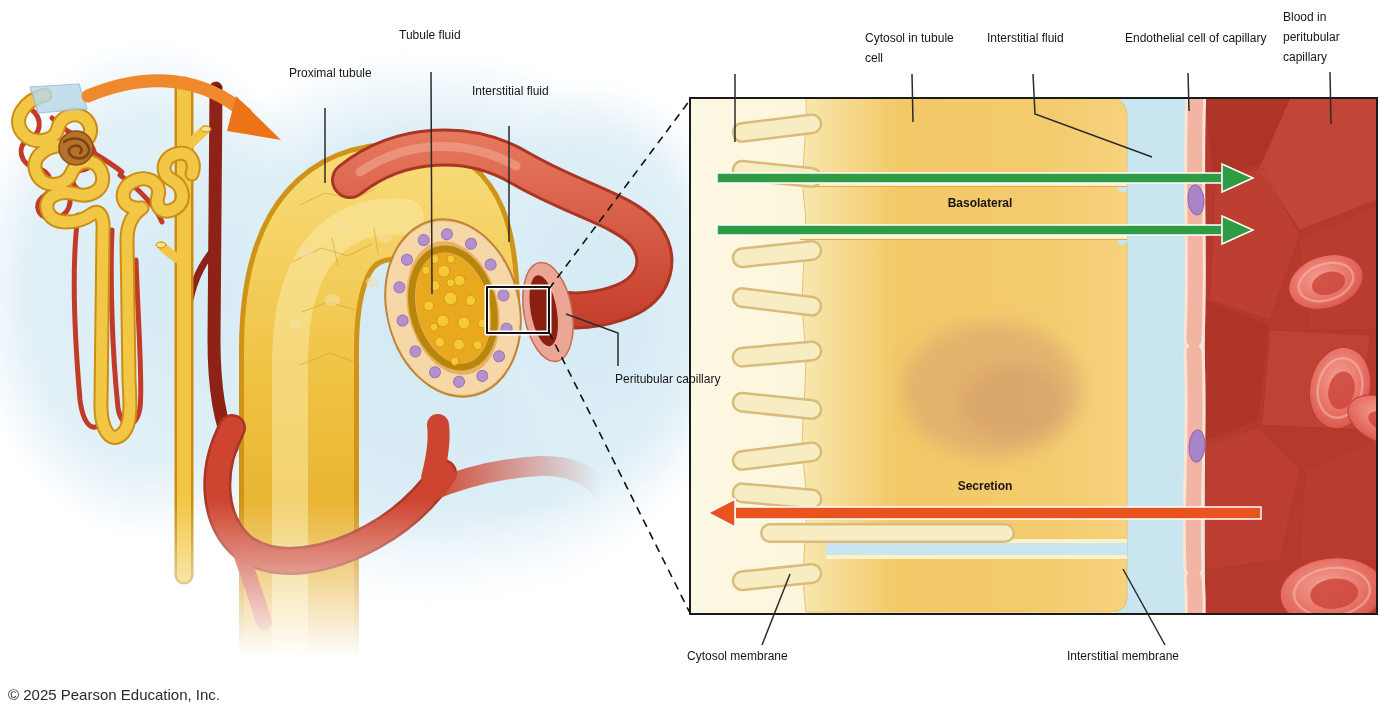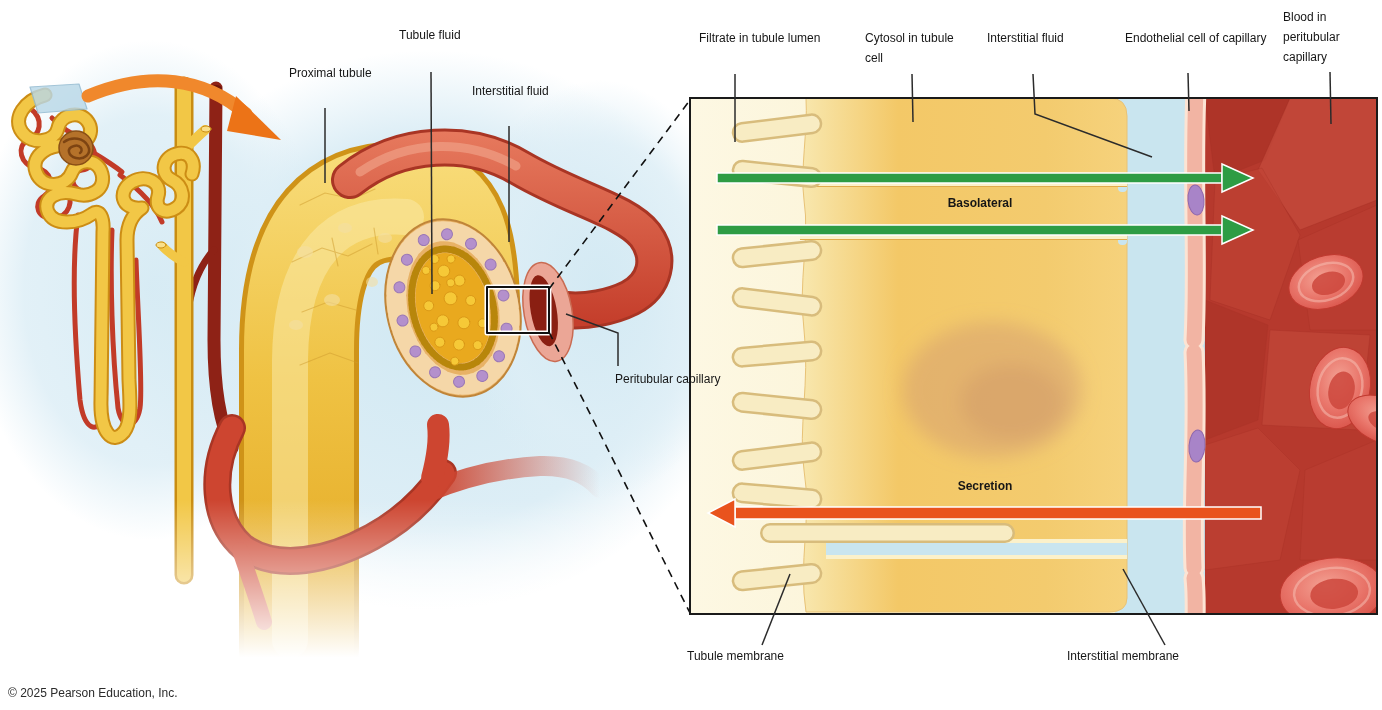--- a/index.html
+++ b/index.html
@@ -3,21 +3,21 @@
 <meta charset="utf-8">
 <style>
   html,body{margin:0;padding:0;background:#fff;}
   #stage{position:relative;width:1382px;height:710px;background:#fff;overflow:hidden;
          font-family:"Liberation Sans", sans-serif;color:#161616;}
   #art{position:absolute;left:0;top:0;}
   .lbl{position:absolute;font-size:12px;line-height:20px;color:#161616;}
   .lbl.center{text-align:center;}
   .lbl.bold{font-weight:bold;}
   .lbl.nowrap{white-space:nowrap;}
-  #copyright{position:absolute;left:8px;top:686px;font-size:12px;color:#2b2b2b;}
+  #copyright{position:absolute;left:8px;top:686px;font-size:15px;color:#2b2b2b;}
 </style>
 </head>
 <body>
 
 <div id="stage">
 
 <svg id="art" width="1382" height="710" viewBox="0 0 1382 710">
   <defs>
     <radialGradient id="bgBlue" cx="50%" cy="50%" r="50%">
       <stop offset="0%" stop-color="#d2e9f3"></stop>
@@ -356,27 +356,26 @@
     <polyline points="790,574 762,645"></polyline>
     <polyline points="1123,569 1165,645"></polyline>
   </g>
 </svg>
 
 <div class="lbl" style="left:289px;top:63px;width:90px;">Proximal tubule</div>
 <div class="lbl" style="left:399px;top:25px;width:70px;">Tubule fluid</div>
 <div class="lbl" style="left:472px;top:81px;width:100px;">Interstitial fluid</div>
 <div class="lbl" style="left:571px;top:369px;width:120px;margin-left:44px;">Peritubular capillary</div>
 
-<div class="lbl" style="left:699px;top:28px;width:150px;">Filtrate in tubule lumen</div>
 <div class="lbl" style="left:865px;top:28px;width:100px;">Cytosol in tubule cell</div>
 <div class="lbl" style="left:987px;top:28px;width:95px;">Interstitial fluid</div>
 <div class="lbl" style="left:1125px;top:28px;width:160px;">Endothelial cell of capillary</div>
 <div class="lbl" style="left:1283px;top:7px;width:100px;">Blood in peritubular capillary</div>
 
-<div class="lbl nowrap" style="left:687px;top:646px;">Tubule membrane</div>
+<div class="lbl nowrap" style="left:687px;top:646px;">Cytosol membrane</div>
 <div class="lbl nowrap" style="left:1067px;top:646px;">Interstitial membrane</div>
 
 <div class="lbl bold center" style="left:905px;top:193px;width:150px;">Basolateral</div>
 <div class="lbl bold center" style="left:920px;top:476px;width:130px;">Secretion</div>
 
 <div id="copyright">© 2025 Pearson Education, Inc.</div>
 
 </div>
 
 </body></html>

